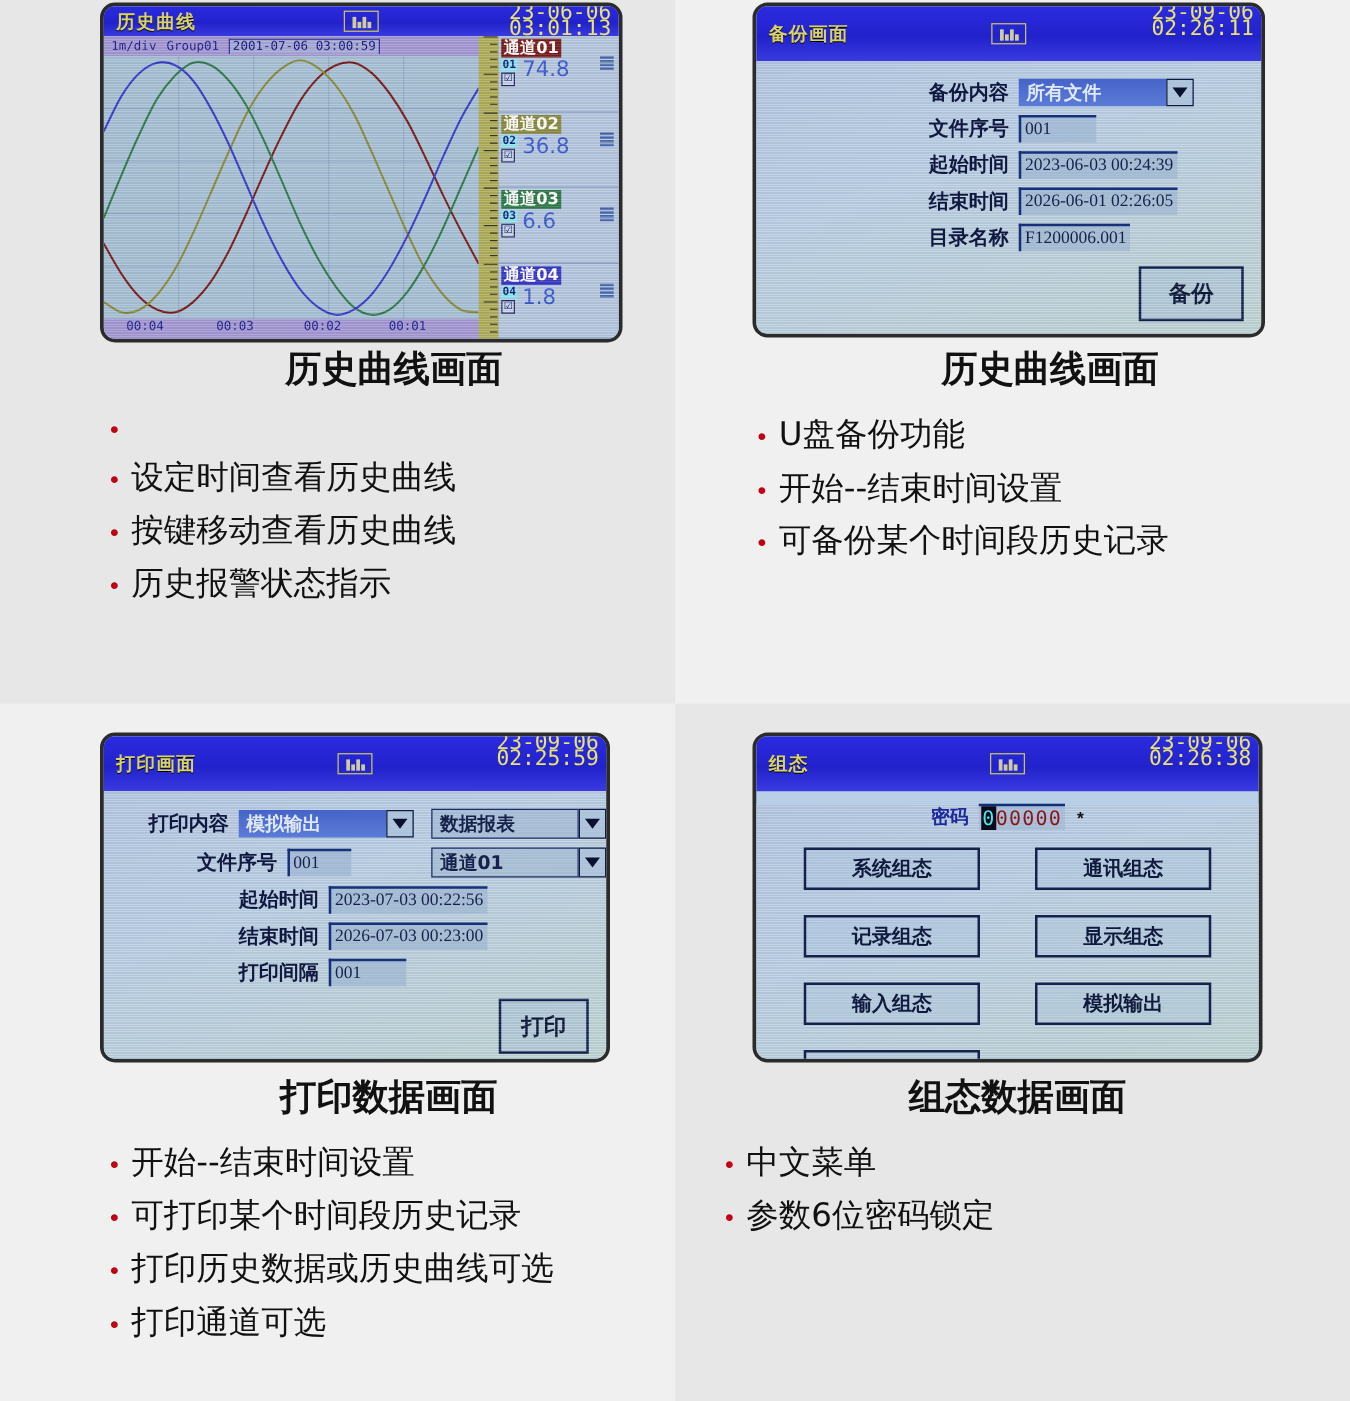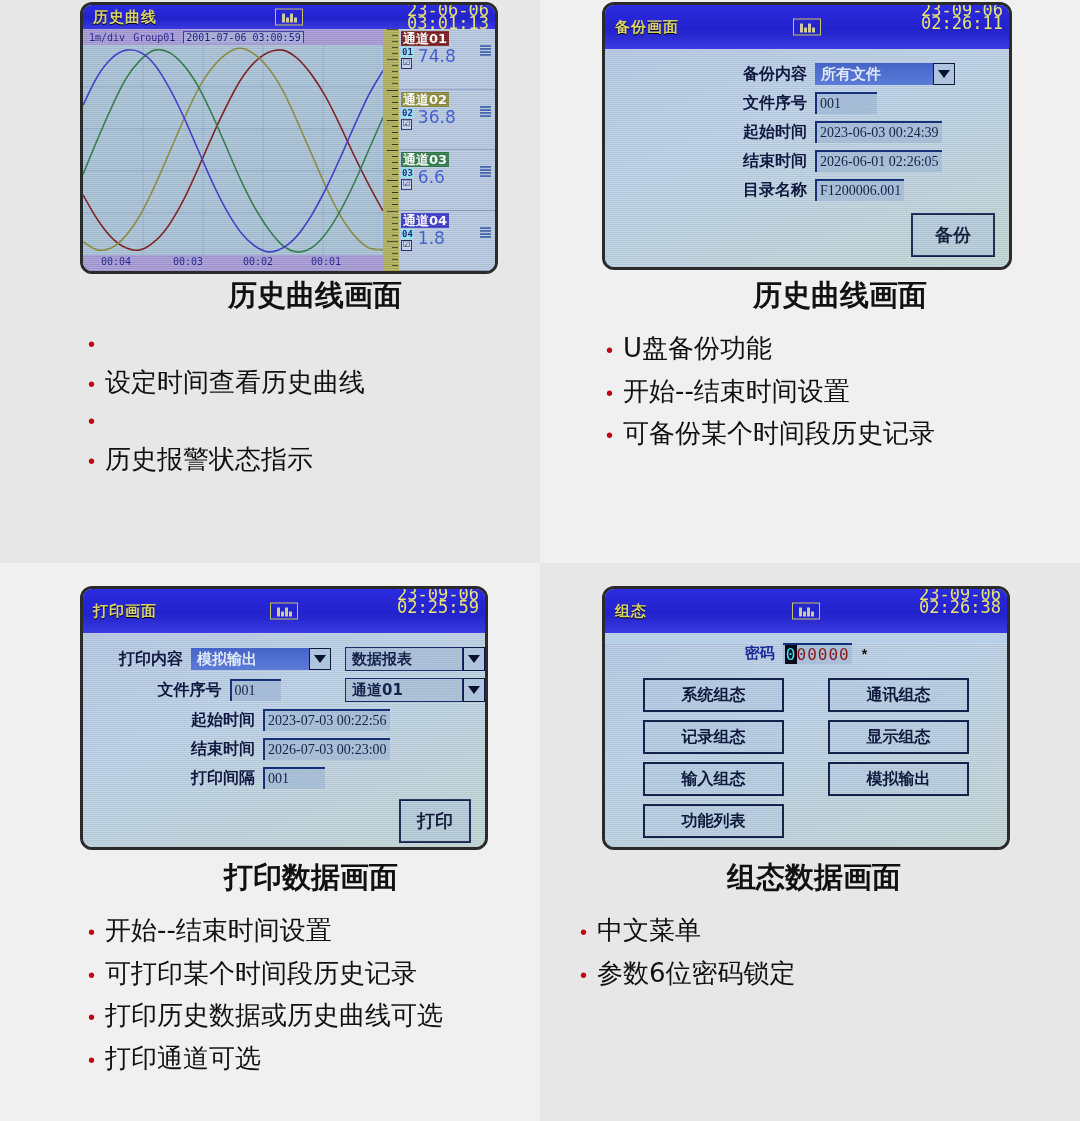--- a/index.html
+++ b/index.html
@@ -158,21 +158,21 @@
   .pw-row{display:flex;align-items:center;justify-content:center;margin:10px 0 14px 0;position:relative;z-index:2;}
   .pw-label{font-size:15px;font-weight:bold;color:#1d2a9a;margin-right:8px;
             font-family:"DejaVu Sans","Liberation Sans",sans-serif;}
   .pw-box{border-top:2px solid #12307a;display:flex;align-items:center;
           font-family:"DejaVu Sans Mono","Liberation Mono",monospace;font-size:16px;
           background:rgba(150,175,205,.45);padding:0 2px;}
   .pw-cur{background:#0a0a18;color:#49e6f0;padding:0 1px;}
   .pw-rest{color:#8a1616;letter-spacing:1px;}
   .pw-star{margin-left:10px;color:#111;font-size:14px;font-weight:bold;}
   .btn-grid{position:relative;z-index:2;display:grid;grid-template-columns:1fr 1fr;
-            gap:8px 44px;padding:0 38px;}
+            gap:20px 44px;padding:0 38px;}
   .cbtn{
     border:2px solid #14224c;background:rgba(170,194,222,.35);
     height:30px;display:flex;align-items:center;justify-content:center;
     font-size:16px;font-weight:bold;color:#0f1a3c;
     font-family:"DejaVu Sans","Liberation Sans",sans-serif;
   }
   .cbtn.empty{border:none;background:none;}
 
   
   .caption{position:absolute;}
@@ -508,20 +508,21 @@
     <div class="bullets">
       <div class="bullet">
           <span class="dot">•</span>
         </div>
       <div class="bullet">
           <span class="dot">•</span>
           <span class="txt">设定时间查看历史曲线</span>
         </div>
       <div class="bullet">
           <span class="dot">•</span>
+          <span class="txt">按键移动查看历史曲线</span>
         </div>
       <div class="bullet">
           <span class="dot">•</span>
           <span class="txt">历史报警状态指示</span>
         </div>
     </div>
   </div>
 
   <div class="caption" id="cap-backup">
     <div class="cap-title">历史曲线画面</div>

